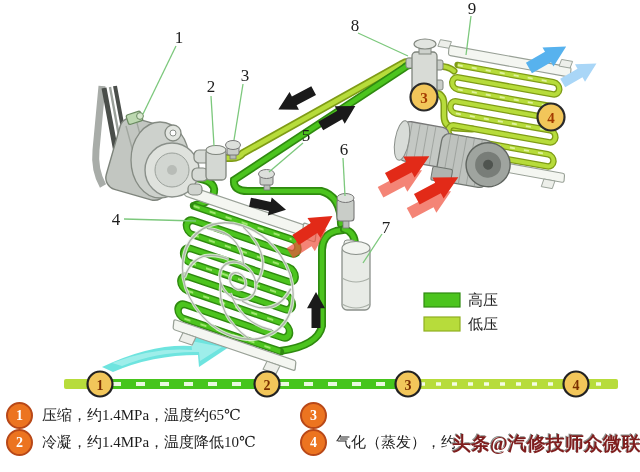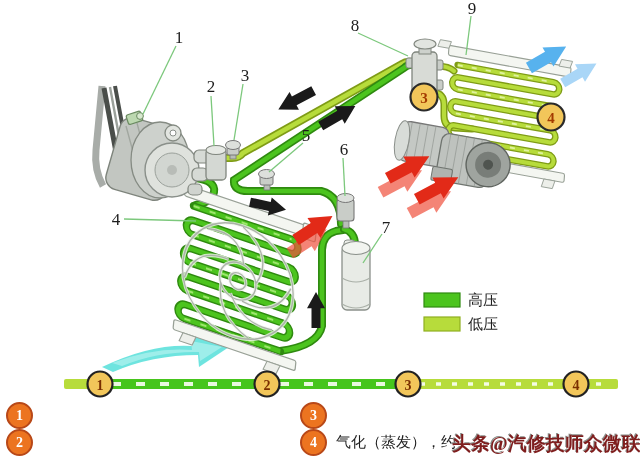--- a/index.html
+++ b/index.html
@@ -263,23 +263,25 @@
       <circle cx="408" cy="384" r="12.5" fill="#F2C65A" stroke="#222" stroke-width="2.2"></circle>
       <text x="408" y="385" font-size="14" font-weight="bold" fill="#7A2E00" text-anchor="middle" dominant-baseline="central">3</text>
       <circle cx="576" cy="384" r="12.5" fill="#F2C65A" stroke="#222" stroke-width="2.2"></circle>
       <text x="576" y="385" font-size="14" font-weight="bold" fill="#7A2E00" text-anchor="middle" dominant-baseline="central">4</text>
     </g>
   </g>
 </svg>
 
 <div class="note" style="left:6px;top:402px;">
   <span class="note-badge">1</span>
+  <span>压缩，约1.4MPa，温度约65℃</span>
 </div>
 <div class="note" style="left:6px;top:429px;">
   <span class="note-badge">2</span>
+  <span>冷凝，约1.4MPa，温度降低10℃</span>
 </div>
 <div class="note" style="left:300px;top:402px;">
   <span class="note-badge">3</span>
 </div>
 <div class="note" style="left:300px;top:429px;">
   <span class="note-badge">4</span>
   <span>气化（蒸发），约</span>
 </div>
 
 <div id="watermark">头条@汽修技师众微联</div>

